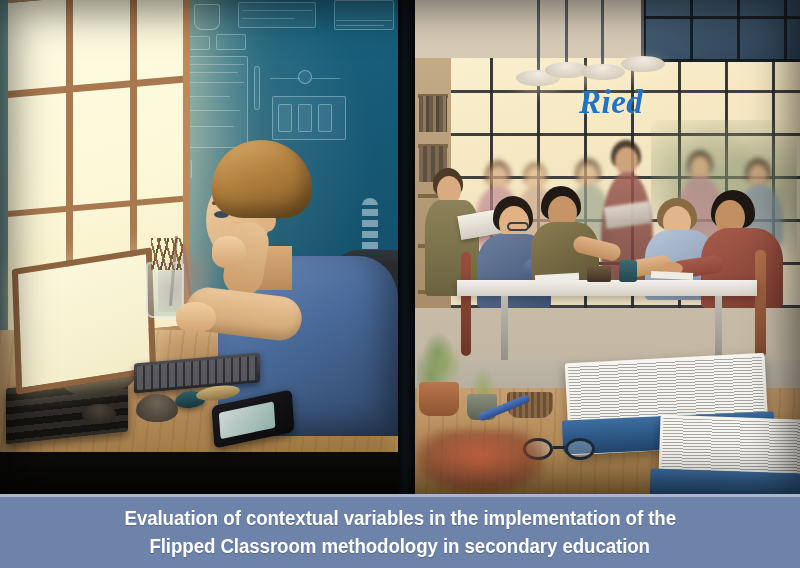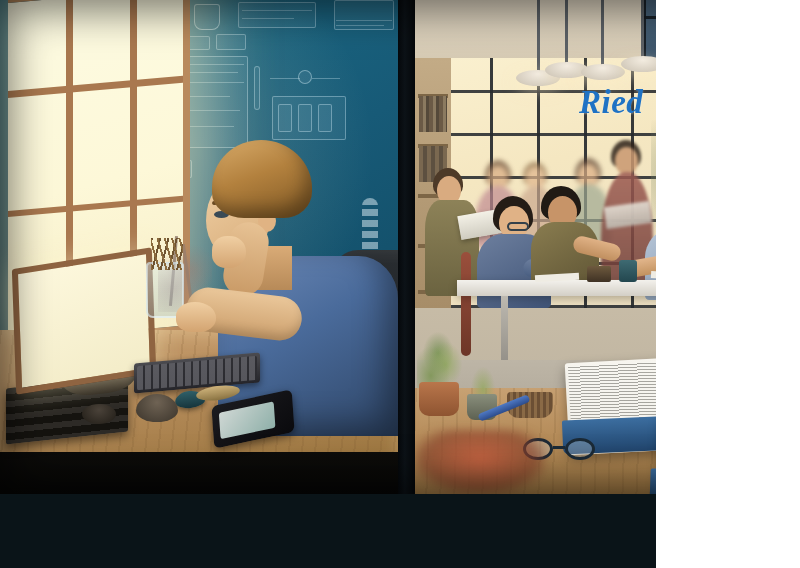--- a/index.html
+++ b/index.html
@@ -1,20 +1,20 @@
 <!DOCTYPE html>
 <html><head>
 <meta charset="utf-8">
 <style>
   * { margin:0; padding:0; box-sizing:border-box; }
   html,body { width:800px; height:568px; overflow:hidden; background:#ffffff; }
   body { font-family:"Liberation Sans", sans-serif; }
 
   .figure {
-    position:relative; width:656px; height:568px; overflow:hidden;
+    position:relative; width:800px; height:568px; overflow:hidden;
     background:#0a1418;
   }
 
   
   .image-band {
     position:absolute; left:0; top:0; width:800px; height:494px;
     display:flex; overflow:hidden; background:#06090c;
   }
 
   
@@ -641,14 +641,18 @@
       </div>
 
       <div class="red-blur"></div>
     </div>
 
     <div class="logo">Ried</div>
 
     <div class="vignette"></div>
   </div>
 
+  <div class="caption">
+    <div class="line">Evaluation of contextual variables in the implementation of the</div>
+    <div class="line">Flipped Classroom methodology in secondary education</div>
+  </div>
 
 </div>
 
 </body></html>

